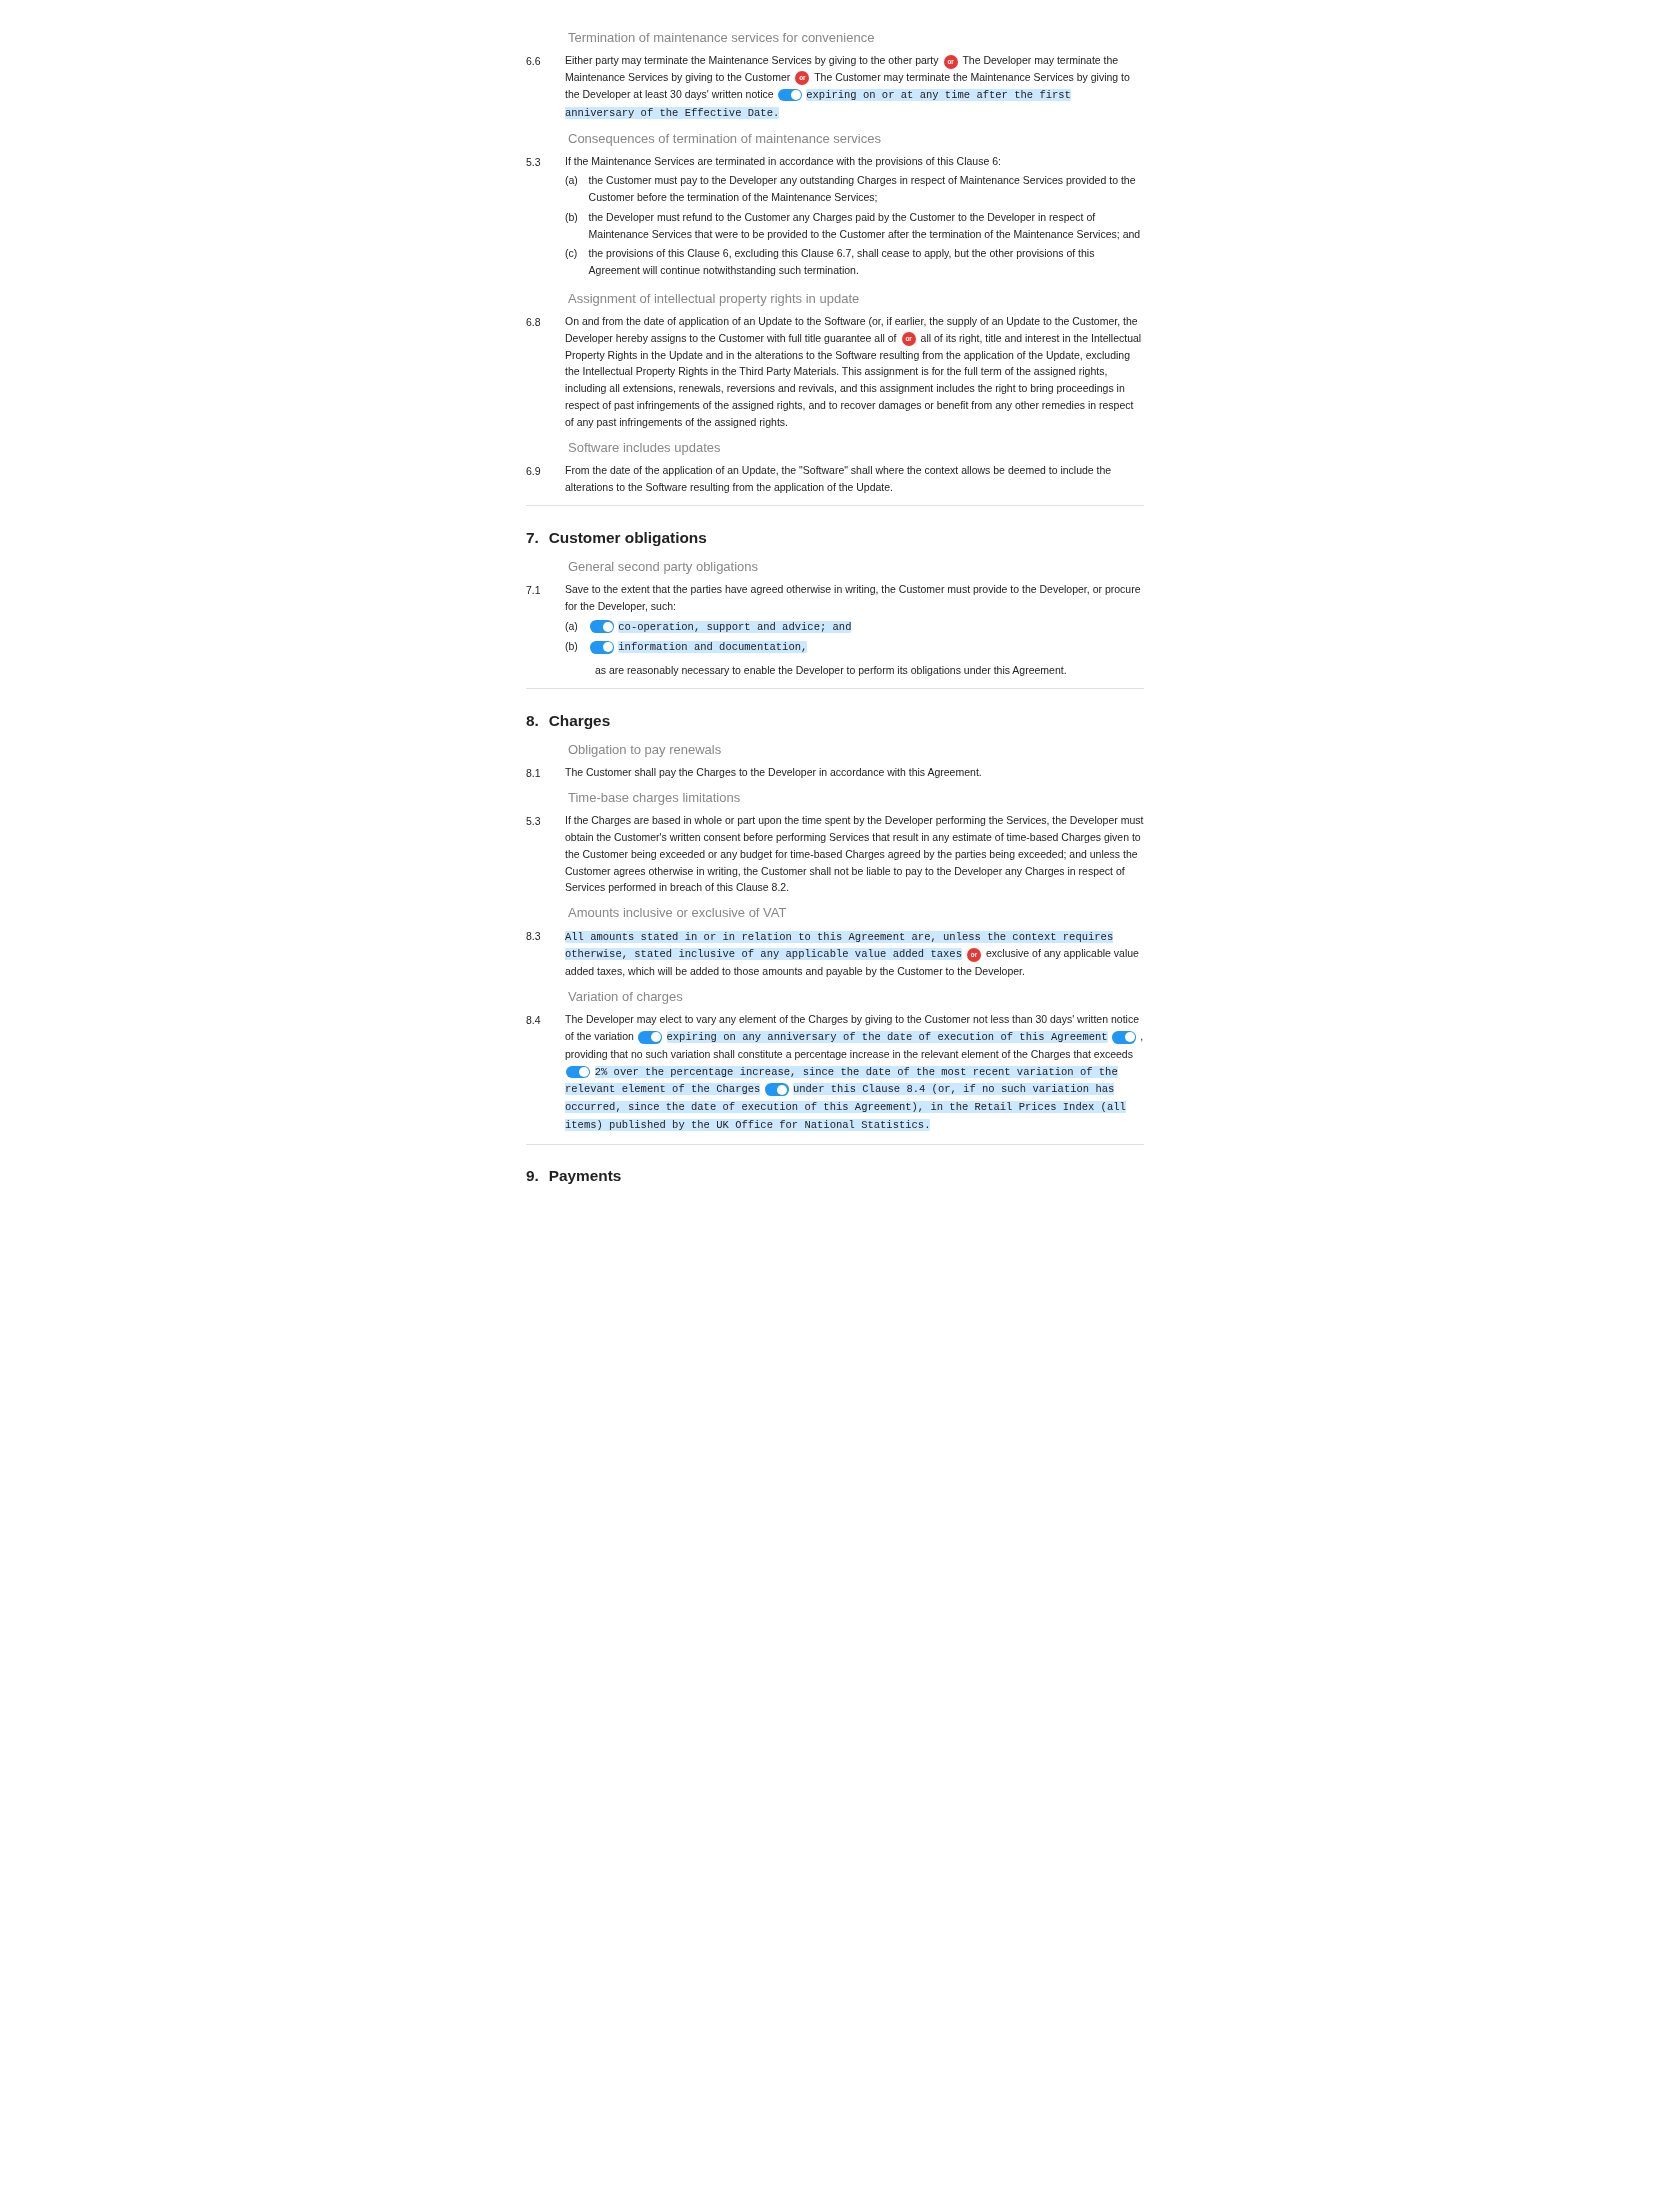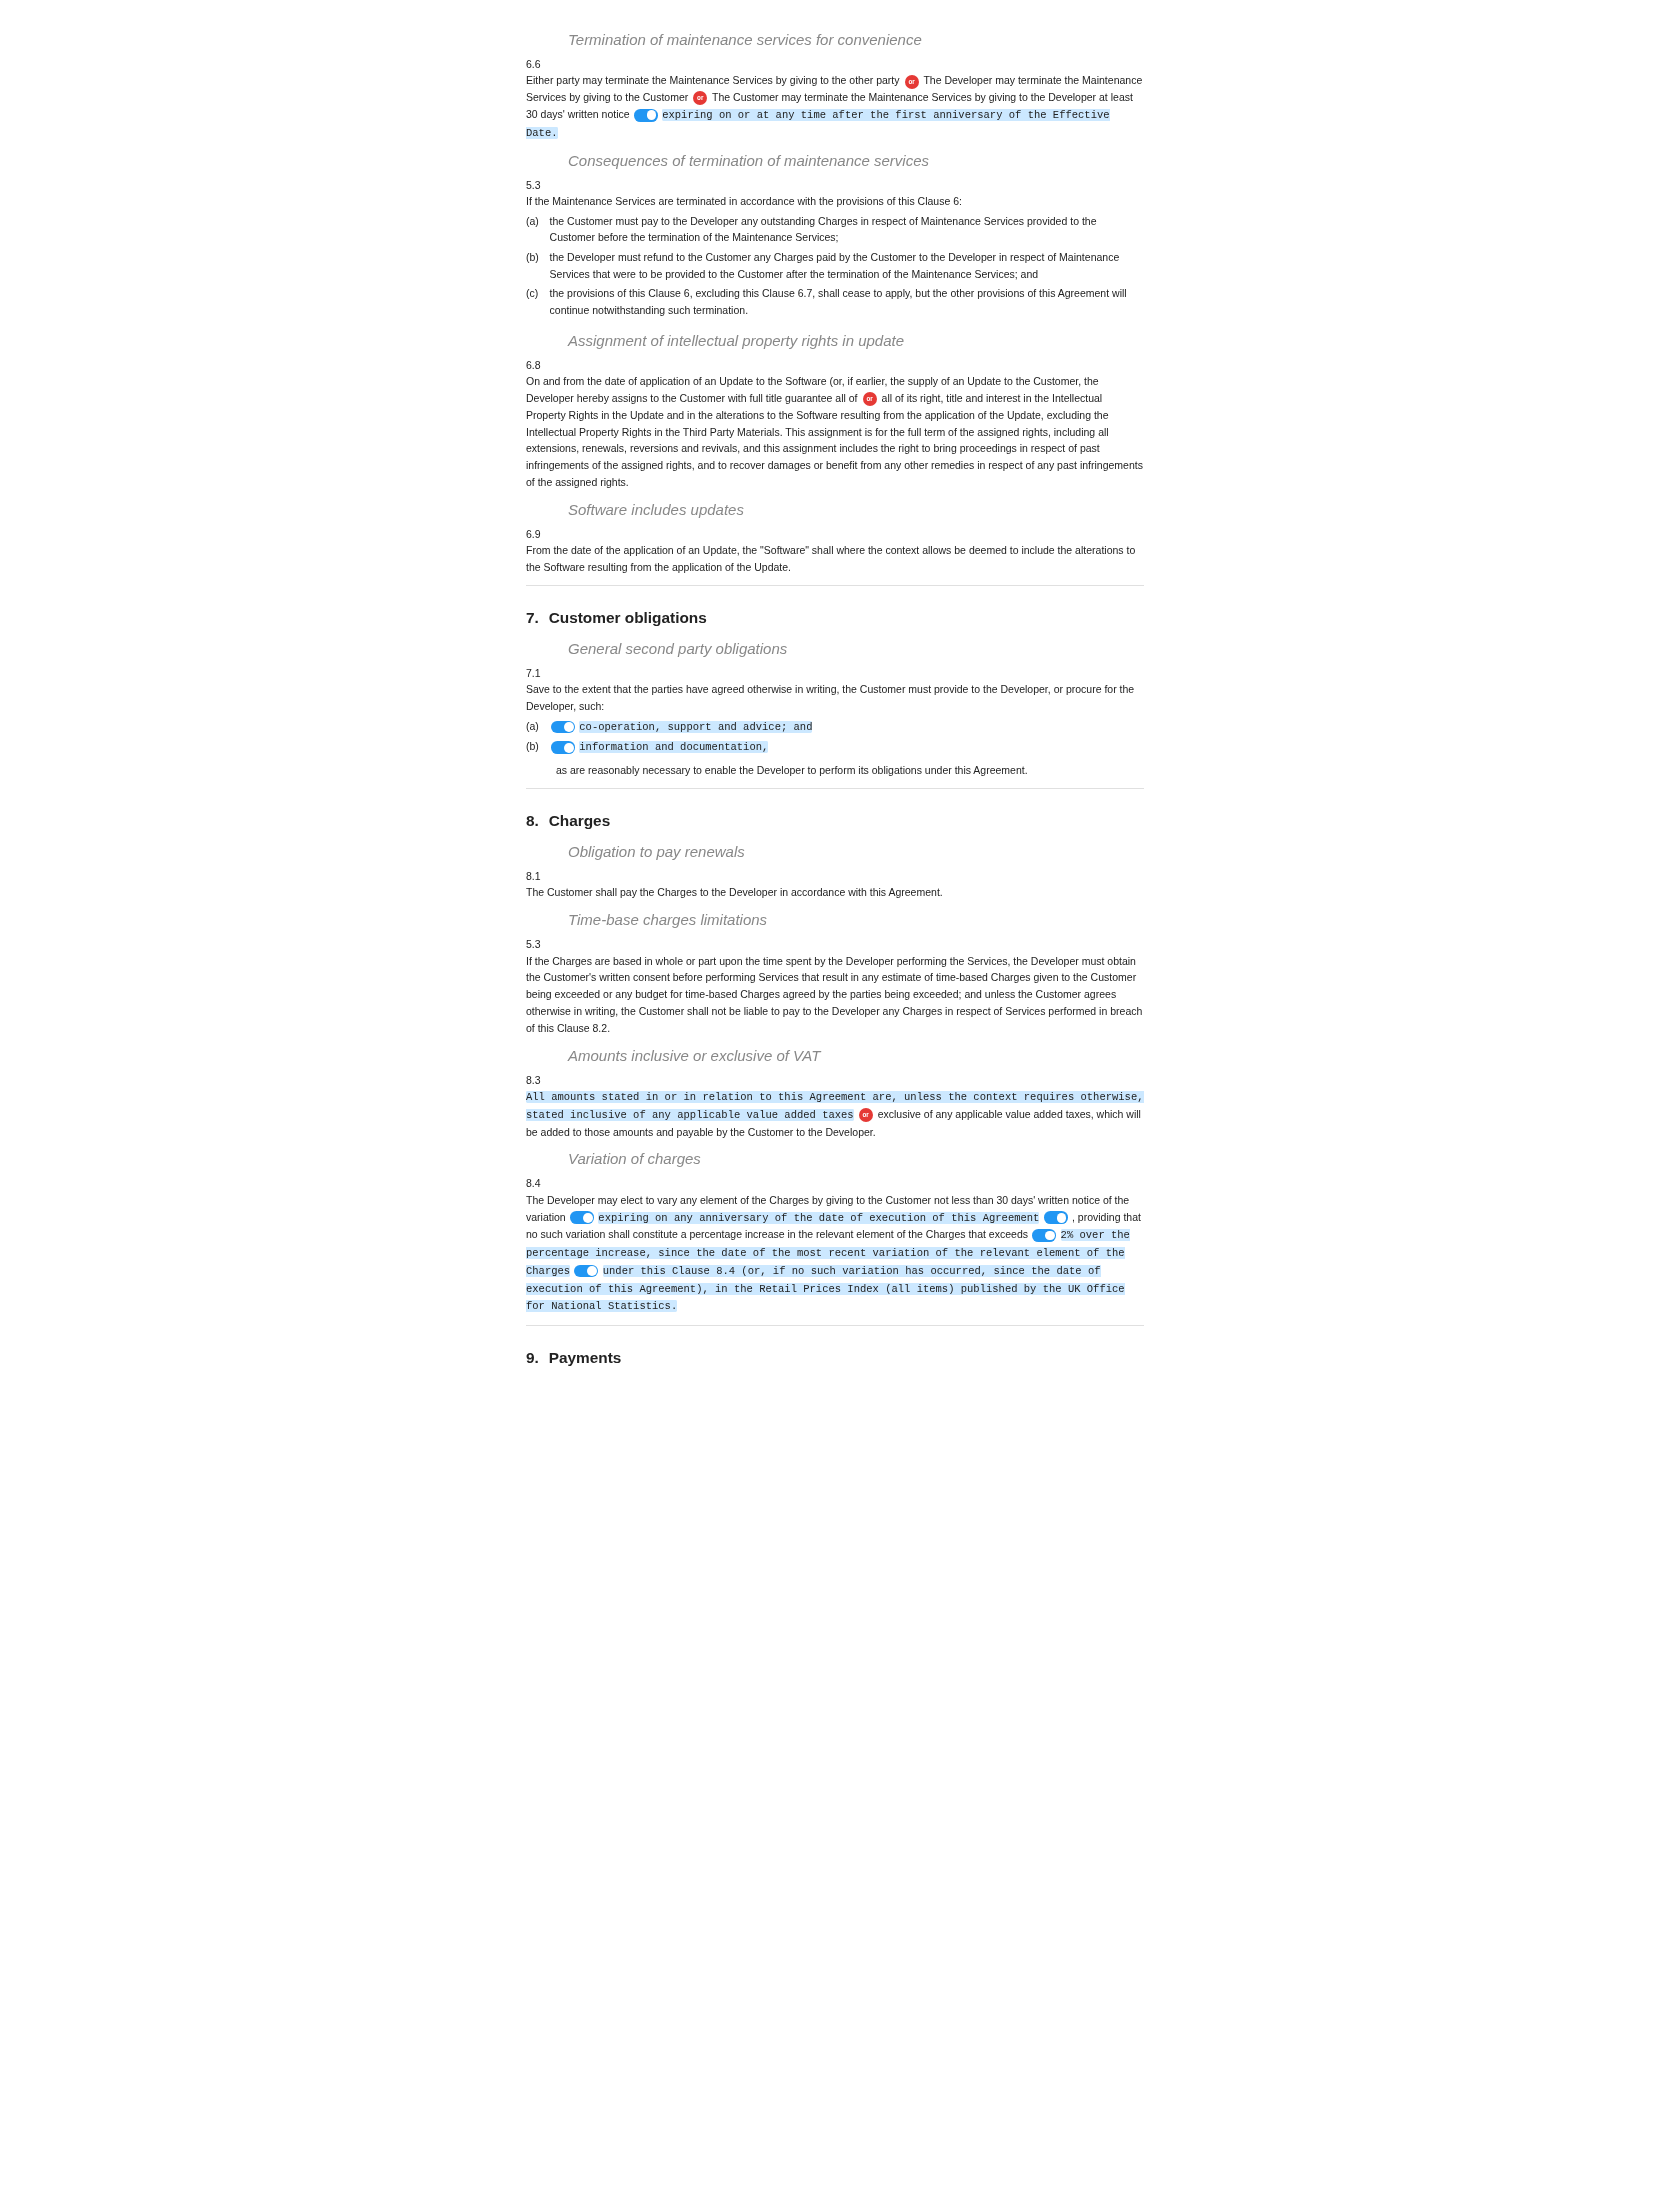--- a/index.html
+++ b/index.html
@@ -17,32 +17,30 @@
     .section-heading {
       font-size: 15.4px;
       font-weight: bold;
       margin: 19.7px 0 7px 0;
       display: flex;
       align-items: baseline;
       gap: 9.8px;
     }
 
     .clause-subtitle {
-      font-style: italic;
       color: #888;
-      font-size: 15px;
+      font-size: 13px;
       margin: 7px 0 2.8px 0;
       padding-left: 42px;
     }
 
     .clause-row {
       display: flex;
       gap: 0;
       margin: 4.2px 0 5.6px 0;
-      flex-direction: column;
     }
 
     .clause-num {
       min-width: 39px;
       font-size: 10.5px;
       color: #222;
       padding-top: 0.7px;
       flex-shrink: 0;
     }
 

